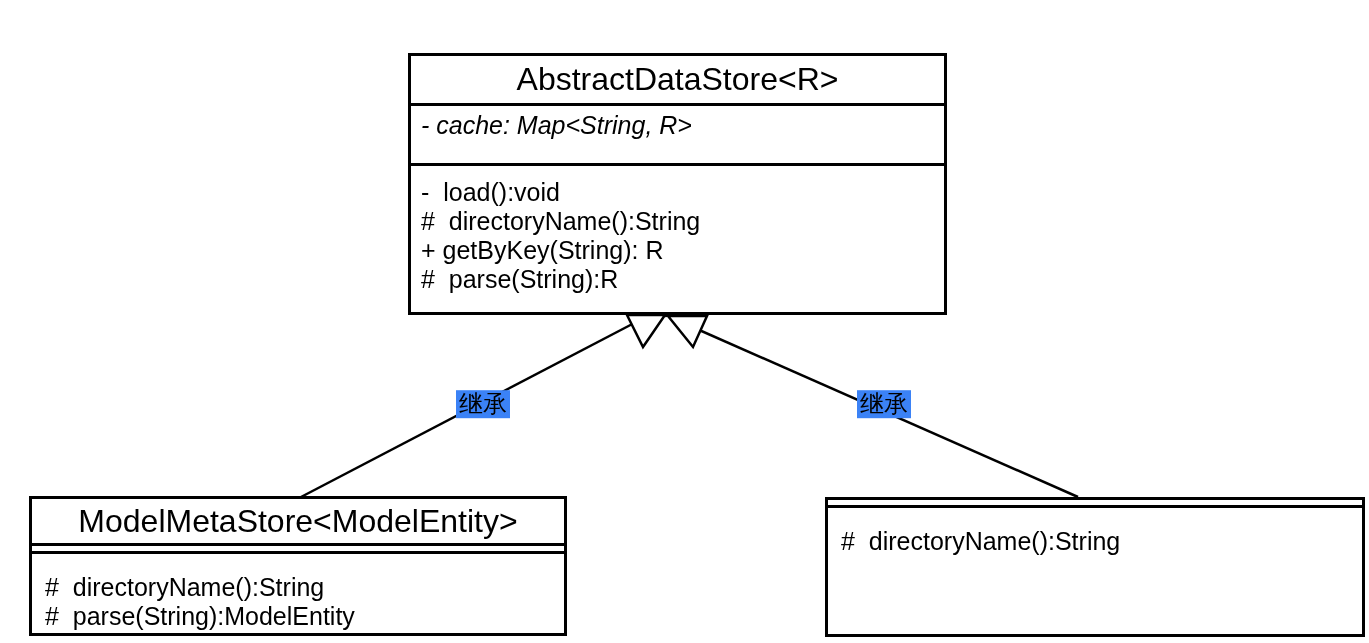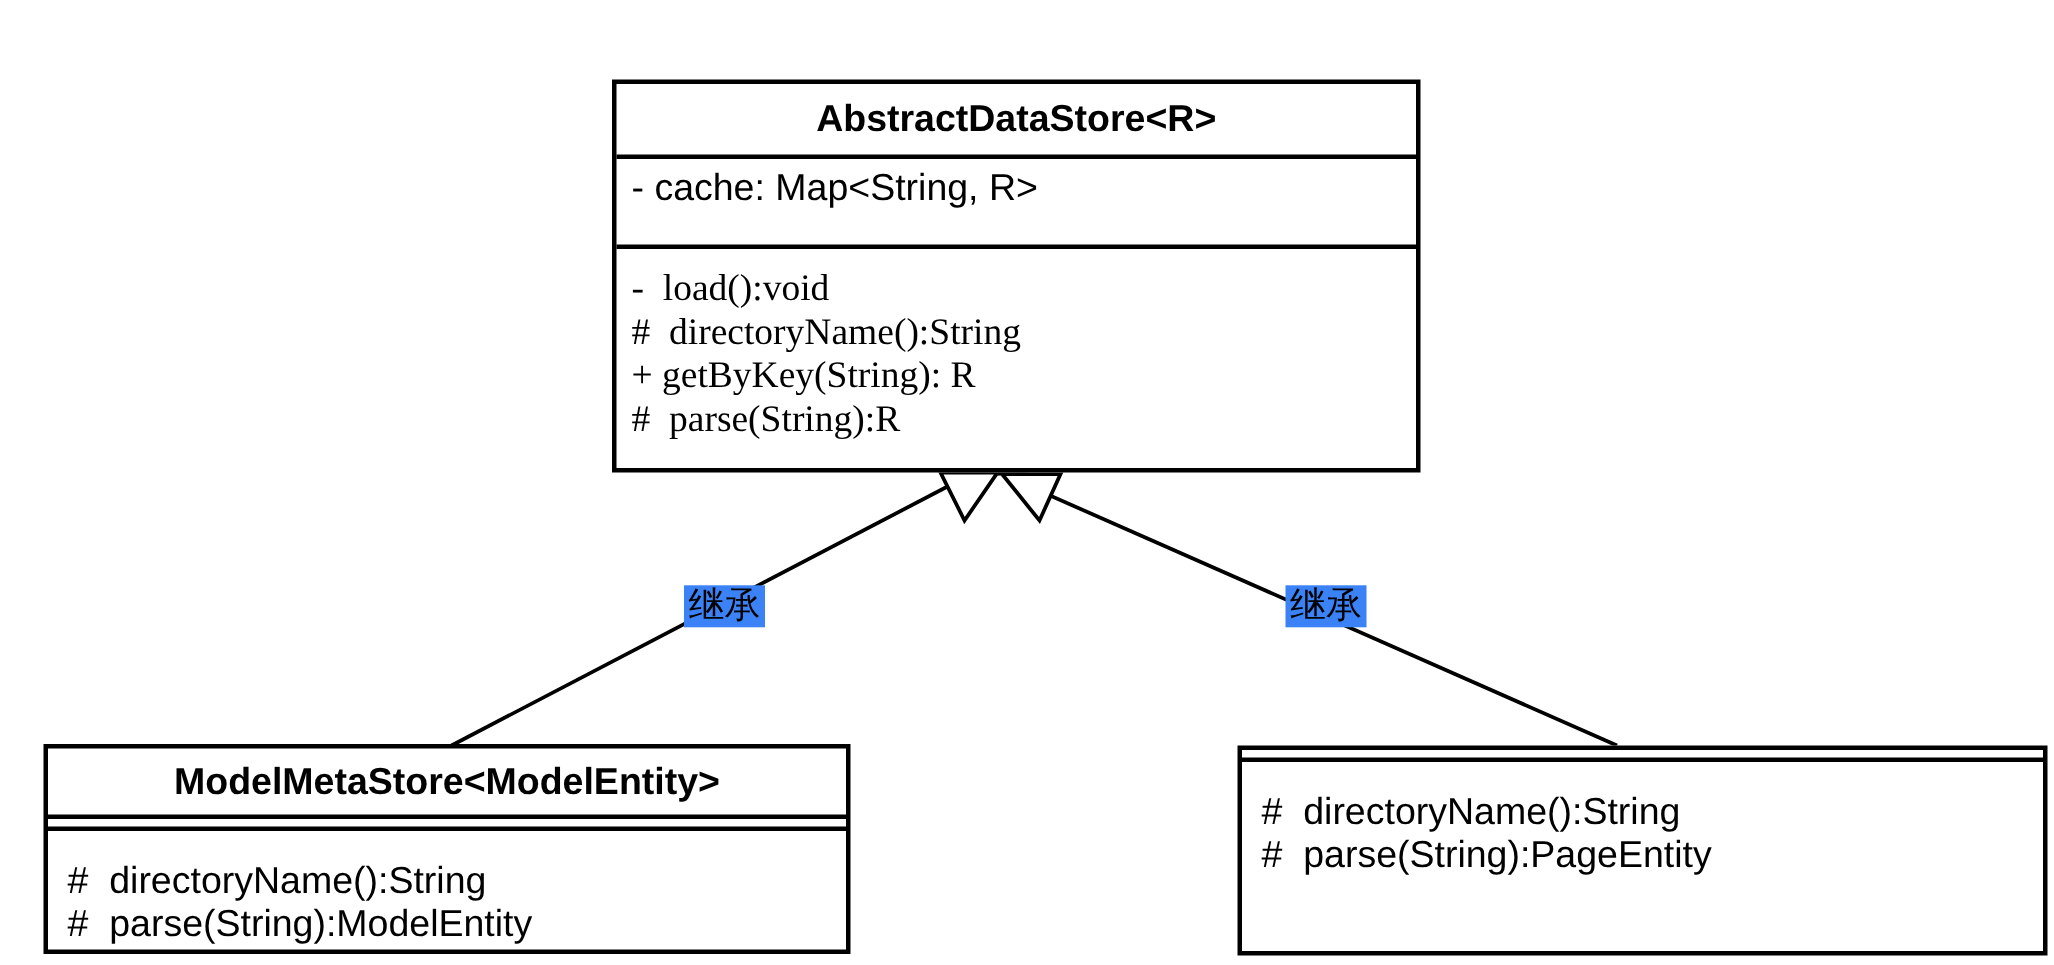--- a/index.html
+++ b/index.html
@@ -31,37 +31,37 @@
 
   .uml-class {
     position: absolute;
     background: #ffffff;
     border: 3px solid #000000;
   }
   .uml-title {
     display: flex;
     align-items: center;
     justify-content: center;
-    font-weight: bold;
-    font-size: 25px;
+    font-weight: normal;
+    font-size: 32px;
     border-bottom: 3px solid #000000;
     white-space: pre;
   }
-  .uml-attrs { border-bottom: 3px solid #000000; }
+  .uml-attrs { border-bottom: 3px solid #000000; font-style: italic; }
   .member {
     white-space: pre;
     font-size: 25px;
     line-height: 29px;
   }
 
   
   .class-abstract { left: 408px; top: 53px; width: 539px; height: 262px; }
   .class-abstract .uml-title   { height: 50px; }
   .class-abstract .uml-attrs   { height: 60px; padding: 5px 0 0 10px; }
-  .class-abstract .uml-methods { padding: 12px 0 0 10px; font-family: Liberation Serif, serif; }
+  .class-abstract .uml-methods { padding: 12px 0 0 10px; }
 
   
   .class-model { left: 29px;  top: 496px; width: 538px; height: 140px; }
   .class-page  { left: 825px; top: 497px; width: 540px; height: 140px; }
   .class-model .uml-title, .class-page .uml-title { height: 47px; }
   .class-model .uml-attrs, .class-page .uml-attrs { height: 8px; }
   .class-model .uml-methods, .class-page .uml-methods { padding: 19px 0 0 13px; }
 </style>
 </head>
 <body>
@@ -99,17 +99,16 @@
     <div class="uml-methods">
       <div class="member">#  directoryName():String</div>
       <div class="member">#  parse(String):ModelEntity</div>
     </div>
   </section>
 
   <section class="uml-class class-page">
     <div class="uml-attrs"></div>
     <div class="uml-methods">
       <div class="member">#  directoryName():String</div>
-      <div class="member">#  parse(String):PageEntity</div>
     </div>
   </section>
 
 </div>
 
 </body></html>

